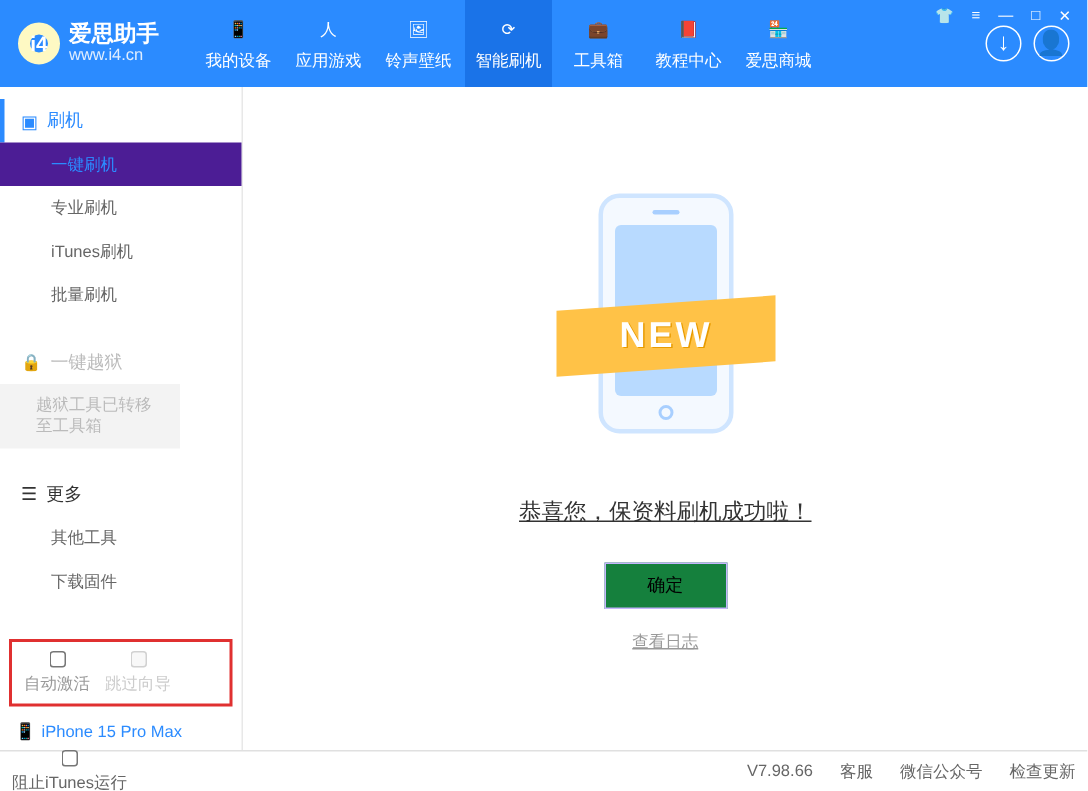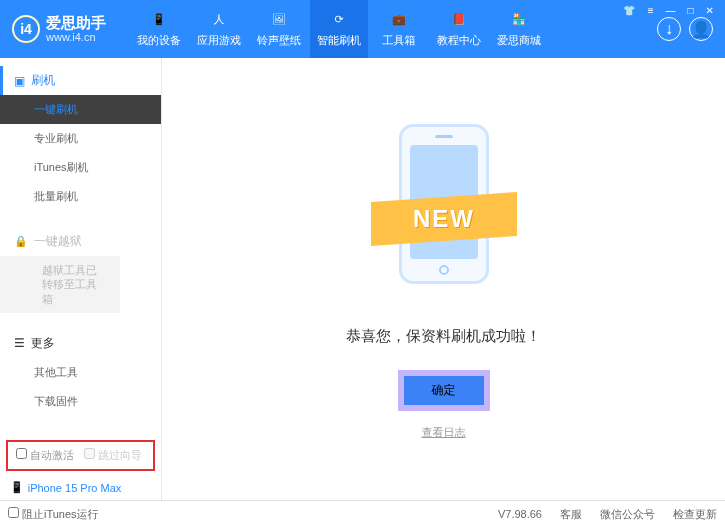--- a/index.html
+++ b/index.html
@@ -1,54 +1,54 @@
 <!DOCTYPE html>
 <html><head>
 <meta charset="utf-8">
 <style>
 * { margin: 0; padding: 0; box-sizing: border-box; font-family: "Microsoft YaHei", sans-serif; }
 body { width: 725px; height: 527px; overflow: hidden; background: #fff; }
 .header { background: #2b8bff; height: 58px; display: flex; align-items: center; padding: 0 12px; color: #fff; }
 .logo-area { display: flex; align-items: center; margin-right: 24px; }
-.logo-circle { width: 28px; height: 28px; border: 2px solid #fef9c3; border-radius: 50%; display: flex; align-items: center; justify-content: center; font-weight: bold; font-size: 14px; margin-right: 6px; }
+.logo-circle { width: 28px; height: 28px; border: 8px solid #fef9c3; border-radius: 50%; display: flex; align-items: center; justify-content: center; font-weight: bold; font-size: 14px; margin-right: 6px; }
 .logo-text { font-size: 15px; font-weight: bold; line-height: 1.1; }
 .logo-sub { font-size: 11px; opacity: 0.85; }
 .nav { display: flex; gap: 2px; flex: 1; }
 .nav-item { display: flex; flex-direction: column; align-items: center; justify-content: center; width: 58px; height: 58px; font-size: 11px; cursor: pointer; }
 .nav-item.active { background: #1a73e8; }
 .nav-icon { width: 18px; height: 18px; display: flex; align-items: center; justify-content: center; margin-bottom: 4px; }
 .header-right { display: flex; align-items: center; gap: 8px; }
 .win-controls { display: flex; gap: 6px; font-size: 10px; position: absolute; top: 4px; right: 8px; color: #fff; }
 .win-btn { cursor: pointer; padding: 1px 3px; }
 .circle-btn { width: 24px; height: 24px; border: 1.5px solid #fff; border-radius: 50%; display: flex; align-items: center; justify-content: center; cursor: pointer; }
 .body { display: flex; height: 442px; }
 .sidebar { width: 162px; border-right: 1px solid #e8e8e8; display: flex; flex-direction: column; }
 .status-bar { padding: 8px 12px; font-size: 11px; color: #666; border-bottom: 1px solid #eee; }
 .status-val { color: #333; font-weight: bold; }
 .side-section { padding: 8px 0; }
 .side-head { display: flex; align-items: center; padding: 6px 14px; font-size: 12px; color: #333; gap: 6px; }
 .side-head.blue { color: #2b8bff; border-left: 3px solid #2b8bff; padding-left: 11px; }
 .side-sub { padding: 7px 14px 7px 34px; font-size: 11px; color: #666; cursor: pointer; }
-.side-sub.active { background: #404040; color: #2b8bff; }
-.side-sub.disabled-txt { color: #bbb; padding-left: 42px; line-height: 1.3; width: 120px;}
+.side-sub.active { background: #4c1d95; color: #2b8bff; }
+.side-sub.disabled-txt { color: #bbb; padding-left: 24px; line-height: 1.3; width: 120px;}
 .checkbox-row { border: 2px solid #e03030; padding: 6px 8px; display: flex; gap: 10px; font-size: 11px; color: #999; margin: 4px 6px; }
-.chk { display: flex; align-items: flex-start; gap: 3px; }
+.chk { display: flex; align-items: center; gap: 3px; flex-direction: column; }
 .chk input { width:11px; height:11px; }
 .device-block { padding: 6px 10px; font-size: 11px; }
 .device-name { color: #2b8bff; display: flex; align-items: center; gap: 4px; }
 .main { flex: 1; display: flex; flex-direction: column; align-items: center; justify-content: center; position: relative; }
 .phone-illus { width: 130px; height: 190px; position: relative; margin-bottom: 18px; }
 .phone-body { position: absolute; left: 20px; top: 5px; width: 90px; height: 160px; background: #f4f9ff; border-radius: 14px; border: 3px solid #cfe5ff; }
 .phone-screen { position: absolute; left: 8px; top: 18px; right: 8px; bottom: 22px; background: #b8daff; border-radius: 4px; }
 .phone-home { position: absolute; bottom: 6px; left: 50%; transform: translateX(-50%); width: 10px; height: 10px; border: 2px solid #a8cfff; border-radius: 50%; }
 .phone-speaker { position: absolute; top: 8px; left: 50%; transform: translateX(-50%); width: 18px; height: 3px; background: #a8cfff; border-radius: 2px; }
 .ribbon { position: absolute; top: 78px; left: -8px; right: -8px; height: 44px; background: #ffc247; transform: skewY(-4deg); display: flex; align-items: center; justify-content: center; }
 .ribbon-text { color: #fff; font-size: 24px; font-weight: 900; font-family: Arial; letter-spacing: 2px; transform: skewY(4deg); text-shadow: 1px 1px 0 #e89b00; }
-.success-text { font-size: 15px; color: #333; margin-bottom: 5px; }
-.ok-btn { border: 6px solid #c4b5fd; background: #3b82f6; padding: 6px 28px; font-size: 12px; cursor: pointer; margin-bottom: 14px; margin-top: 19px; }
+.success-text { font-size: 15px; color: #333; margin-bottom: 5px; text-decoration: underline; }
+.ok-btn { border: 1px solid #c4b5fd; background: #15803d; padding: 6px 28px; font-size: 12px; cursor: pointer; margin-bottom: 14px; margin-top: 19px; }
 .log-link { font-size: 11px; color: #999; cursor: pointer; text-decoration: underline; }
 .footer { height: 27px; border-top: 1px solid #e0e0e0; display: flex; align-items: center; padding: 0 8px; font-size: 11px; color: #666; }
 .footer .chk { margin-right: auto; }
 .footer-item { margin-left: 18px; cursor: pointer; }
 .lock-icon { color:#bbb; font-size:11px; }
 </style>
 </head>
 <body>
 
 <div class="header">

